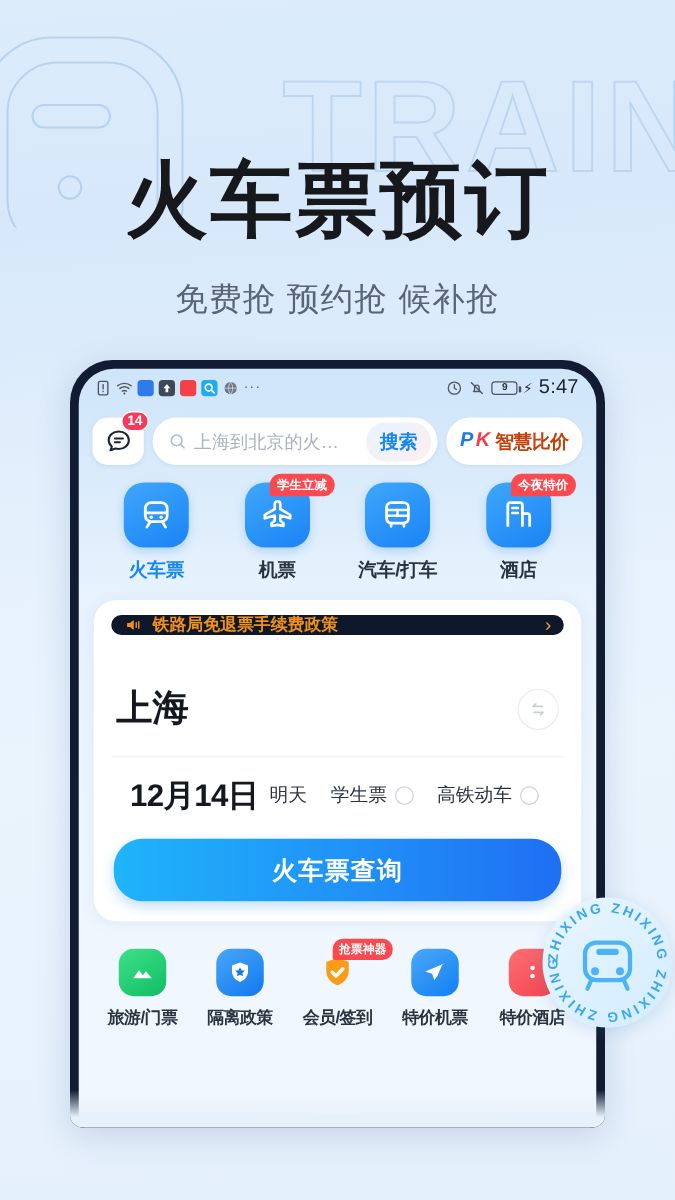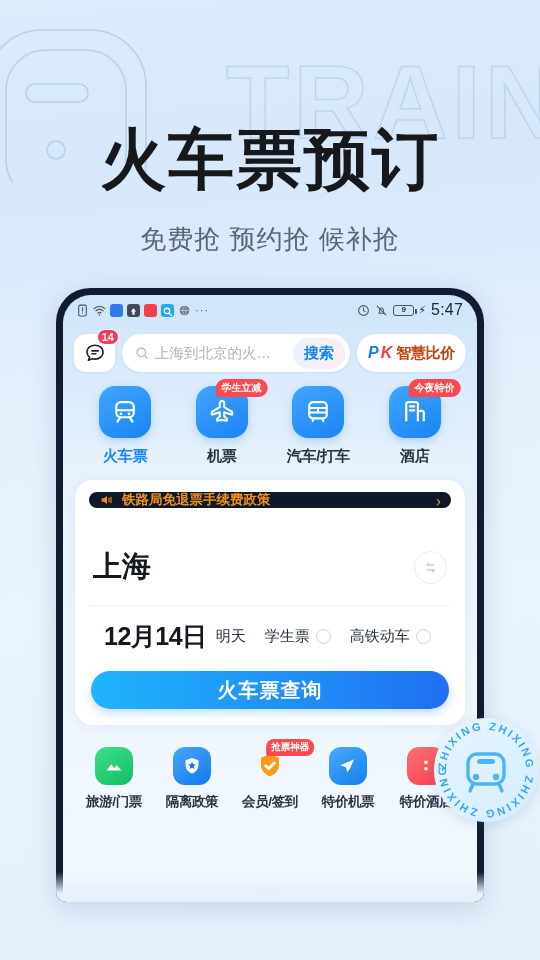--- a/index.html
+++ b/index.html
@@ -207,21 +207,21 @@
     display: flex; align-items: center;
     padding: 14px 4px 0 4px; gap: 9px;
   }
   .date-main { font-size: 25px; font-weight: 700; color: #14181f; letter-spacing: -.5px; margin-left: 11px;}
   .date-rel { font-size: 15px; color: #2a3340; font-weight: 500; }
   .opt { display: flex; align-items: center; gap: 6px; margin-left: 10px; }
   .opt-label { font-size: 15px; color: #2a3340; font-weight: 500; }
   .opt-box { width: 15px; height: 15px; border-radius: 50%; border: 1.4px solid #cdd3da; }
 
   .query-btn {
-    margin: 18px 2px 0 2px; height: 38px;
+    margin: 18px 2px 0 2px; height: 50px;
     border-radius: 23px;
     background: linear-gradient(to right,#1fb4fa 0%, #2090f7 55%, #1f6ff3 100%);
     color: #fff; font-size: 20px; font-weight: 700;
     display: flex; align-items: center; justify-content: center;
     letter-spacing: 1px;
     box-shadow: 0 4px 10px rgba(31,132,246,0.28);
   }
 
   
   .bottomrow { display: flex; padding: 22px 12px 0 12px; }

